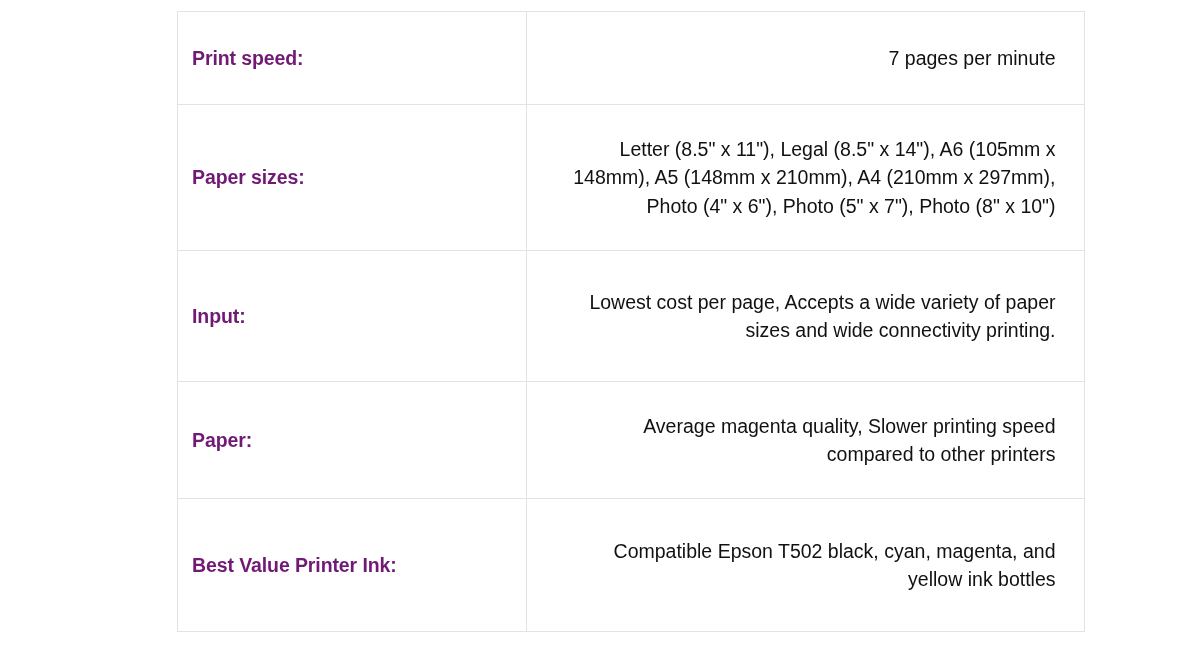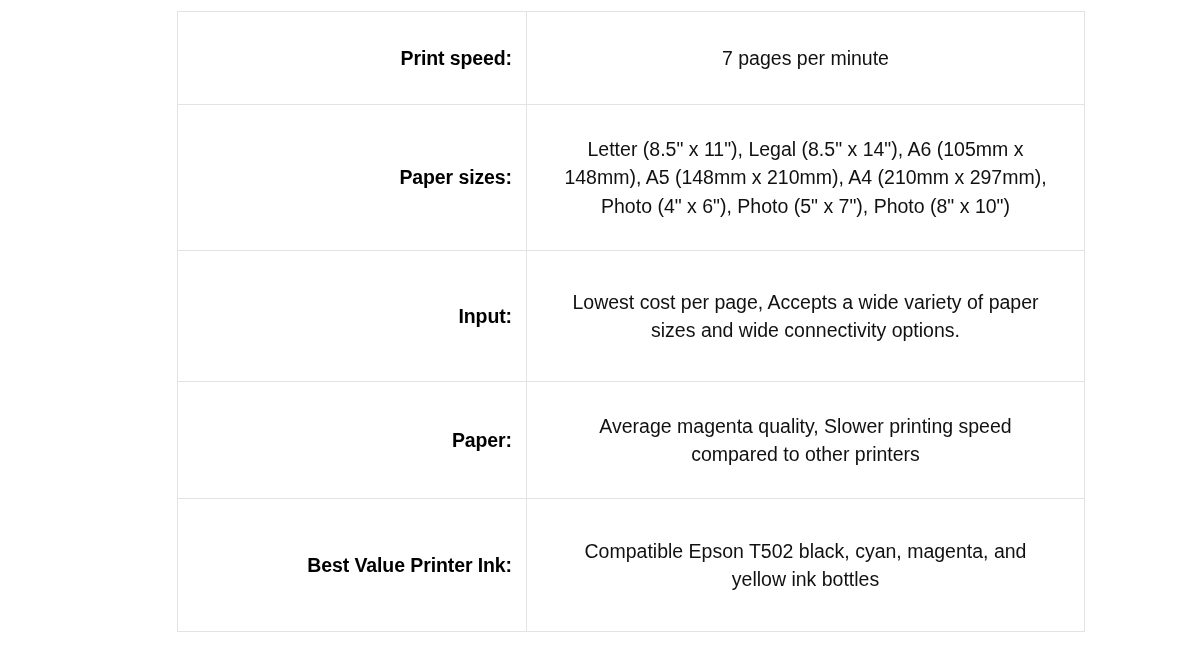--- a/index.html
+++ b/index.html
@@ -35,23 +35,23 @@
   table.spec-table td {
     border: 1px solid #e3e3e3;
     vertical-align: middle;
     padding: 14px 14px;
     font-size: 19.5px;
     line-height: 1.45;
   }
   td.label-cell {
     width: 320px;
     font-weight: bold;
-    text-align: right;
+    text-align: left;
     padding-left: 12px;
-    color: #000000;
+    color: #701a75;
     letter-spacing: -0.1px;
   }
   td.value-cell {
     width: 529px;
     text-align: center;
     color: #111111;
     font-weight: normal;
     padding-left: 18px;
     padding-right: 18px;
   }
@@ -59,20 +59,21 @@
   tr.r0 td { height: 64px; }
   tr.r1 td { height: 104px; }
   tr.r2 td { height: 104px; }
   tr.r3 td { height: 102px; }
   tr.r4 td { height: 76px; }
   tr.r5 td { height: 104px; }
   .value-cell .vtext {
     display: block;
     max-width: 500px;
     margin: 16px auto;
+    text-align: right;
   }
 </style>
 </head>
 <body>
 
 <div class="page">
   <div class="spec-table-wrap">
     <table class="spec-table">
       <tbody>
         <tr class="r0">
@@ -83,21 +84,21 @@
         </tr>
         <tr class="r1">
           <td class="label-cell">Paper sizes:</td>
           <td class="value-cell">
               <span class="vtext">Letter (8.5" x 11"), Legal (8.5" x 14"), A6 (105mm x 148mm), A5 (148mm x 210mm), A4 (210mm x 297mm), Photo (4" x 6"), Photo (5" x 7"), Photo (8" x 10")</span>
             </td>
         </tr>
         <tr class="r3">
           <td class="label-cell">Input:</td>
           <td class="value-cell">
-              <span class="vtext">Lowest cost per page, Accepts a wide variety of paper sizes and wide connectivity options.</span>
+              <span class="vtext">Lowest cost per page, Accepts a wide variety of paper sizes and wide connectivity printing.</span>
             </td>
         </tr>
         <tr class="r4">
           <td class="label-cell">Paper:</td>
           <td class="value-cell">
               <span class="vtext">Average magenta quality, Slower printing speed compared to other printers</span>
             </td>
         </tr>
         <tr class="r5">
           <td class="label-cell">Best Value Printer Ink:</td>

